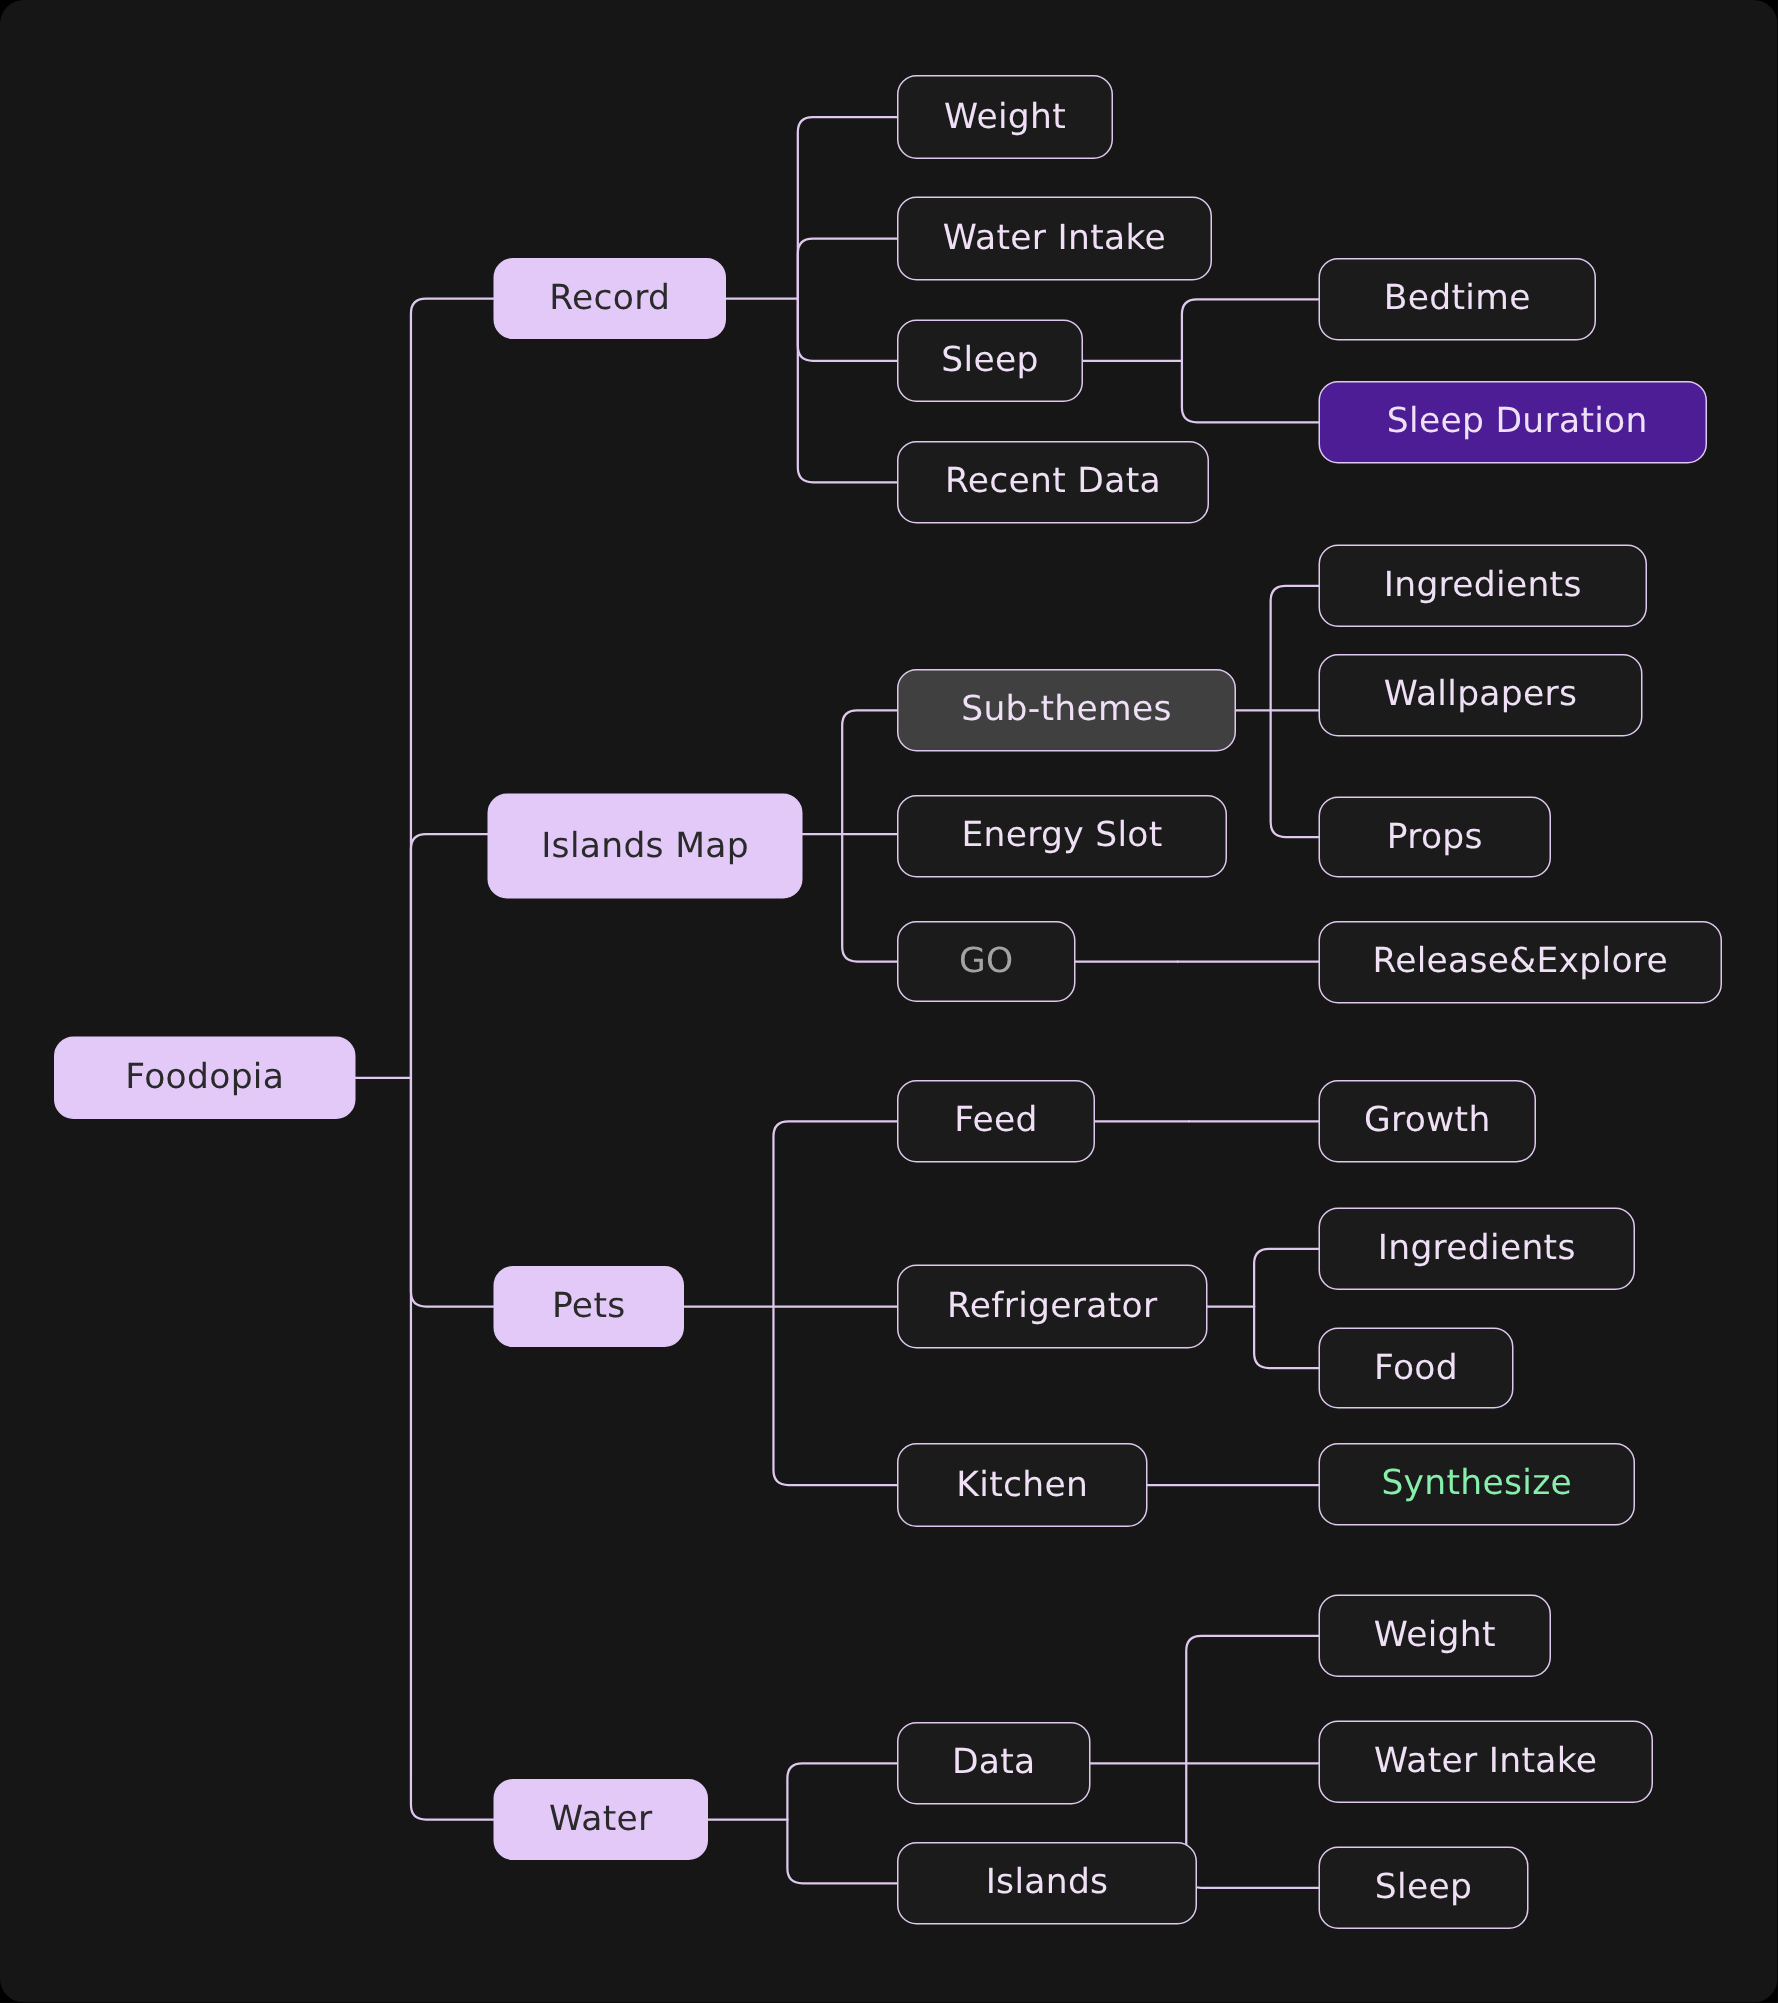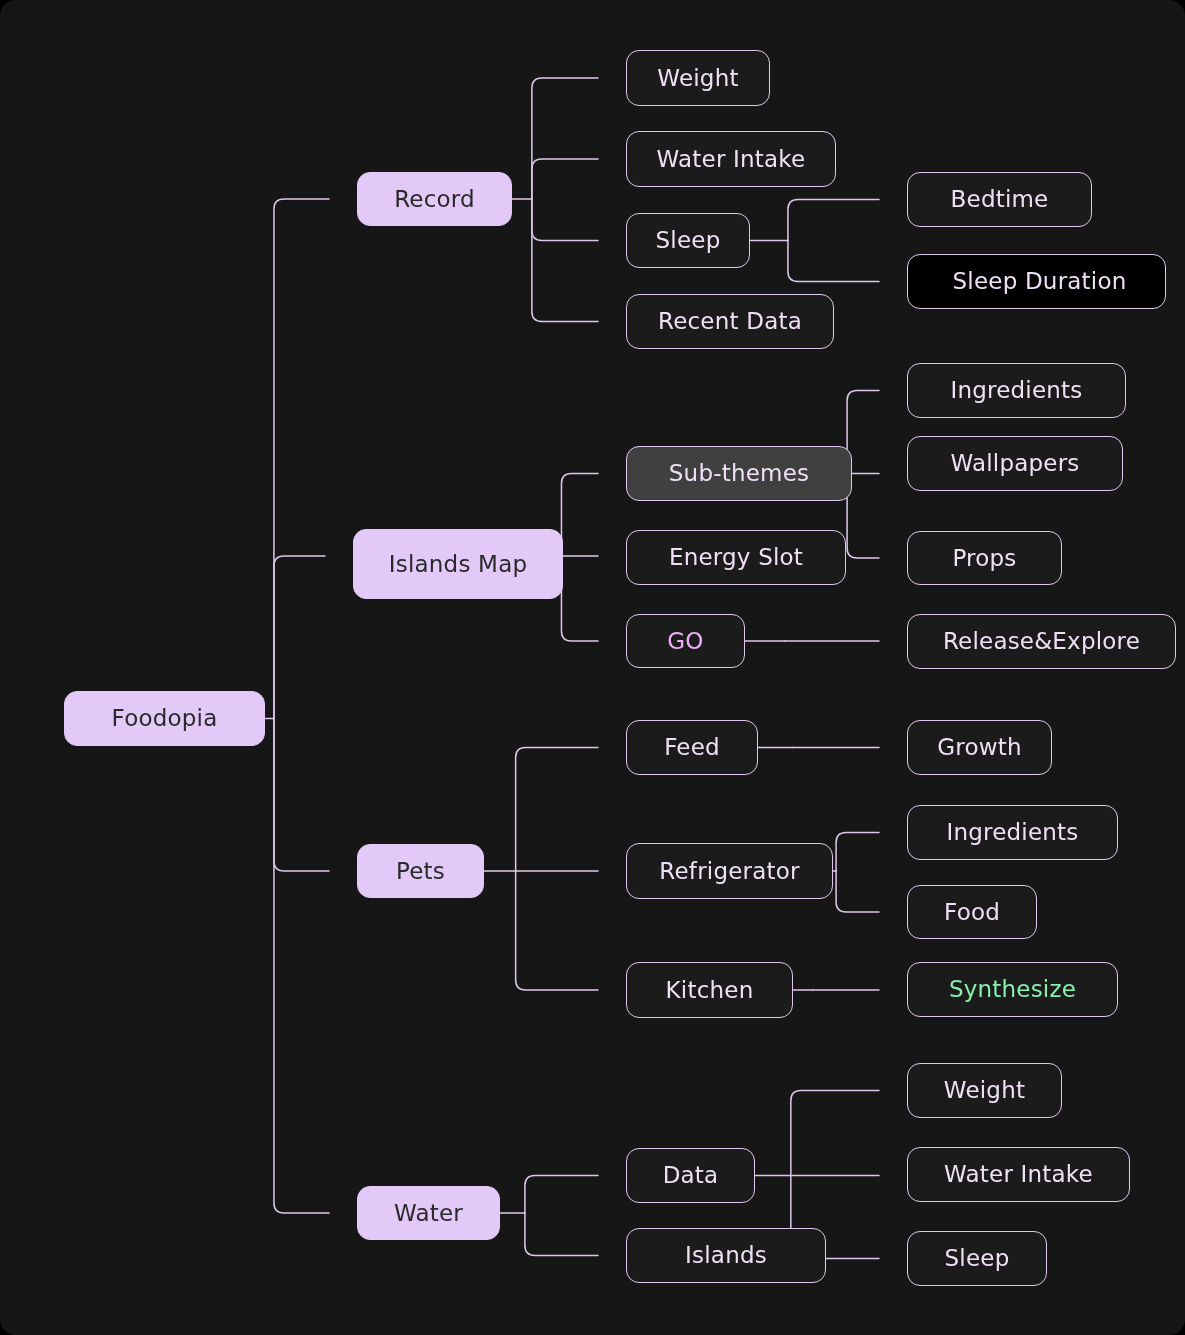--- a/index.html
+++ b/index.html
@@ -35,21 +35,20 @@
     box-sizing: border-box;
     display: flex;
     align-items: center;
     justify-content: center;
     border-radius: 13px;
     font-size: 23px;
     letter-spacing: 0.2px;
     white-space: nowrap;
     line-height: 1;
     padding: 0 14px;
-    margin-left: 28px;
   }
 
   .node.root,
   .node.level1 {
     background: #E3C9F7;
     border: 1.5px solid #E3C9F7;
     color: #2A2A2A;
   }
 
   .node.branch {
@@ -117,21 +116,21 @@
       </div>
       <div class="node branch" style="left: 598px; top: 131px; width: 210px; height: 56px; background: rgb(28, 27, 27); border-color: rgb(223, 200, 238); color: rgb(239, 224, 246);">
         <span>Water Intake</span>
       </div>
       <div class="node branch" style="left: 598px; top: 213px; width: 124px; height: 55px; background: rgb(28, 27, 27); border-color: rgb(223, 200, 238); color: rgb(239, 224, 246);">
         <span>Sleep</span>
       </div>
       <div class="node branch" style="left: 879px; top: 172px; width: 185px; height: 55px; background: rgb(28, 27, 27); border-color: rgb(223, 200, 238); color: rgb(239, 224, 246);">
         <span>Bedtime</span>
       </div>
-      <div class="node branch" style="left: 879px; top: 254px; width: 259px; height: 55px; background: #000000; border-color: rgb(223, 200, 238); color: rgb(239, 224, 246); padding-left: 20px;">
+      <div class="node branch" style="left: 879px; top: 254px; width: 259px; height: 55px; background: #4c1d95; border-color: rgb(223, 200, 238); color: rgb(239, 224, 246); padding-left: 20px;">
         <span>Sleep Duration</span>
       </div>
       <div class="node branch" style="left: 598px; top: 294px; width: 208px; height: 55px; background: rgb(28, 27, 27); border-color: rgb(223, 200, 238); color: rgb(239, 224, 246); justify-content: center;">
         <span>Recent Data</span>
       </div>
       <div class="node level1" style="left: 325px; top: 529px; width: 210px; height: 70px; background: rgb(227, 201, 247); border-color: rgb(227, 201, 247); color: rgb(42, 42, 42);">
         <span>Islands Map</span>
       </div>
       <div class="node branch" style="left: 598px; top: 446px; width: 226px; height: 55px; background: #404040; border-color: rgb(223, 200, 238); color: rgb(239, 224, 246);">
         <span>Sub-themes</span>
@@ -141,21 +140,21 @@
       </div>
       <div class="node branch" style="left: 879px; top: 436px; width: 216px; height: 55px; background: rgb(28, 27, 27); border-color: rgb(223, 200, 238); color: rgb(239, 224, 246);">
         <span>Wallpapers</span>
       </div>
       <div class="node branch" style="left: 879px; top: 531px; width: 155px; height: 54px; background: rgb(28, 27, 27); border-color: rgb(223, 200, 238); color: rgb(239, 224, 246);">
         <span>Props</span>
       </div>
       <div class="node branch" style="left: 598px; top: 530px; width: 220px; height: 55px; background: rgb(28, 27, 27); border-color: rgb(223, 200, 238); color: rgb(239, 224, 246);">
         <span>Energy Slot</span>
       </div>
-      <div class="node branch" style="left: 598px; top: 614px; width: 119px; height: 54px; background: rgb(28, 27, 27); border-color: rgb(223, 200, 238); color: #f0abfc;">
+      <div class="node branch" style="left: 598px; top: 614px; width: 119px; height: 54px; background: rgb(28, 27, 27); border-color: rgb(223, 200, 238); color: #a3a3a3;">
         <span>GO</span>
       </div>
       <div class="node branch" style="left: 879px; top: 614px; width: 269px; height: 55px; background: rgb(28, 27, 27); border-color: rgb(223, 200, 238); color: rgb(239, 224, 246);">
         <span>Release&amp;Explore</span>
       </div>
       <div class="node level1" style="left: 329px; top: 844px; width: 127px; height: 54px; background: rgb(227, 201, 247); border-color: rgb(227, 201, 247); color: rgb(42, 42, 42);">
         <span>Pets</span>
       </div>
       <div class="node branch" style="left: 598px; top: 720px; width: 132px; height: 55px; background: rgb(28, 27, 27); border-color: rgb(223, 200, 238); color: rgb(239, 224, 246);">
         <span>Feed</span>

